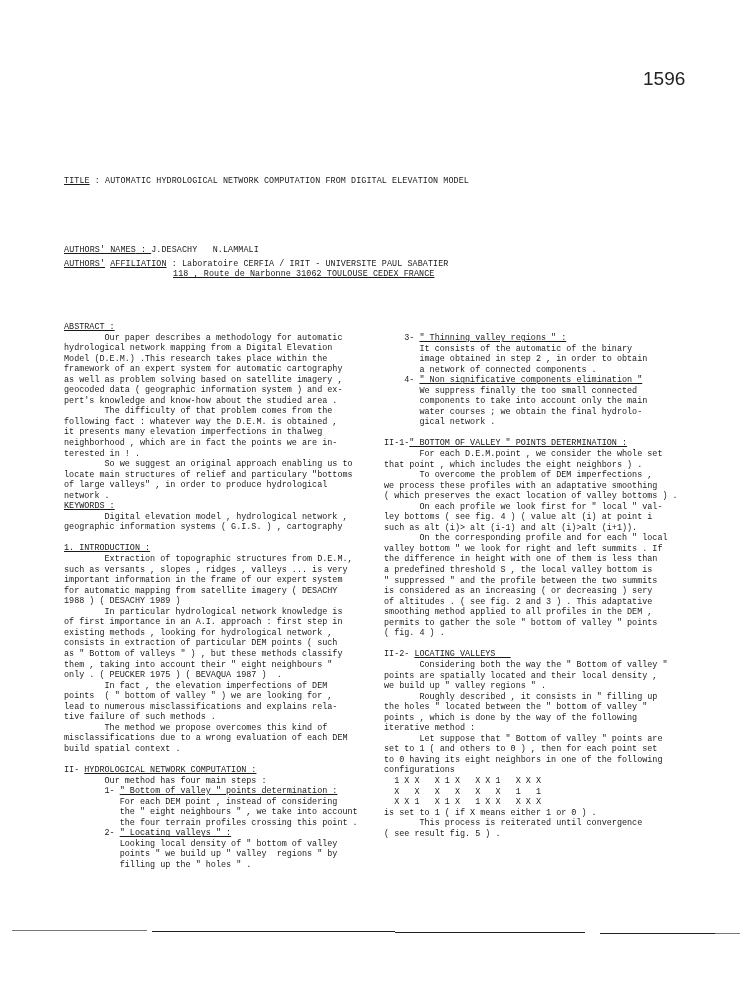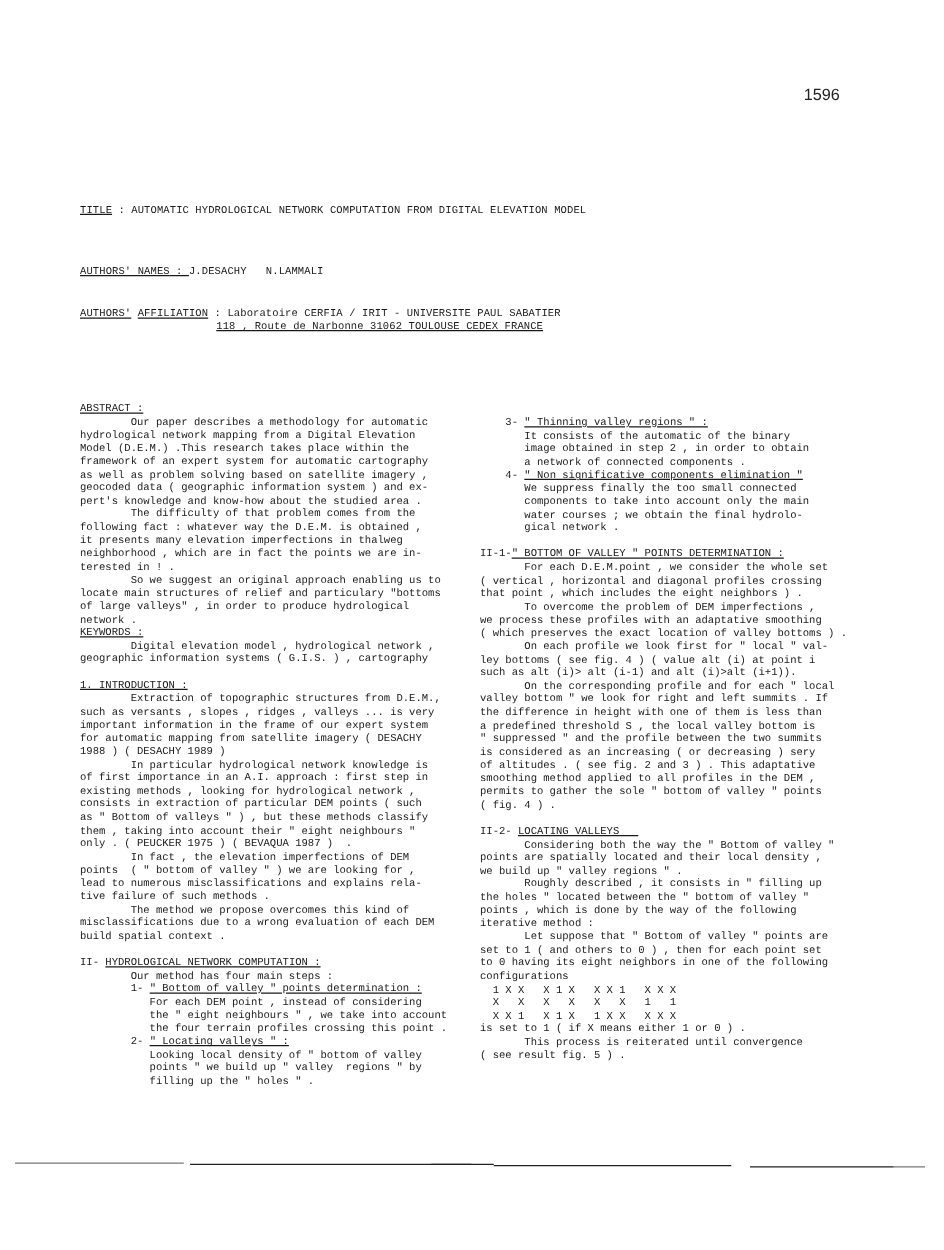--- a/index.html
+++ b/index.html
@@ -1,38 +1,38 @@
 <!DOCTYPE html>
 <html><head>
 <meta charset="utf-8">
 <style>
   html, body { margin:0; padding:0; background:#ffffff; }
   body { width:755px; height:1000px; position:relative; overflow:hidden;
          font-family:"Liberation Mono","DejaVu Sans Mono",monospace; color:#1a1a1a; }
   .abs { position:absolute; white-space:pre; }
-  .page-number { left:643px; top:68px; font-family:"Liberation Sans",sans-serif; font-size:13px; color:#222; }
-  .hdr { font-size:8.4px; letter-spacing:0.1px; line-height:10px; }
+  .page-number { left:643px; top:68px; font-family:"Liberation Sans",sans-serif; font-size:19px; color:#222; }
+  .hdr { font-size:8.4px; letter-spacing:0.1px; line-height:10px;margin-top:13px; }
   .u { text-decoration:underline; }
   .col { position:absolute; font-size:8.45px; line-height:10.55px;font-family:Liberation Mono, monospace; }
   .col .ln { white-space:pre; display:block; height:10.55px; }
   #left-col { left:64px; top:322px; width:310px; }
   #right-col { left:384px; top:333px; width:320px; }
   .rule { position:absolute; height:1px; background:#222; }
   .rule.gray { background:#777; }
 </style>
 </head>
 <body>
 
 <div>
 
   <div class="abs page-number">1596</div>
 
   <div class="abs hdr" style="left:64px; top:163px;"><span class="u">TITLE</span><span> : </span><span>AUTOMATIC HYDROLOGICAL NETWORK COMPUTATION FROM DIGITAL ELEVATION MODEL</span></div>
 
-  <div class="abs hdr" style="left:64px; top:212px;"><span class="u">AUTHORS' NAMES</span><span class="u"> : </span><span>J.DESACHY   N.LAMMALI</span></div>
+  <div class="abs hdr" style="left:64px; top:232px;"><span class="u">AUTHORS' NAMES</span><span class="u"> : </span><span>J.DESACHY   N.LAMMALI</span></div>
 
   <div class="abs hdr" style="left:64px; top:246px;"><span class="u">AUTHORS'</span> <span class="u">AFFILIATION</span><span> : </span><span>Laboratoire CERFIA / IRIT - UNIVERSITE PAUL SABATIER</span></div>
   <div class="abs hdr" style="left:173px; top:256px;text-decoration:underline;">118 , Route de Narbonne 31062 TOULOUSE CEDEX FRANCE</div>
 
   <div id="left-col" class="col">
       <span class="ln u">ABSTRACT :</span>
       <span class="ln">        Our paper describes a methodology for automatic</span>
       <span class="ln">hydrological network mapping from a Digital Elevation</span>
       <span class="ln">Model (D.E.M.) .This research takes place within the</span>
       <span class="ln">framework of an expert system for automatic cartography</span>
@@ -90,21 +90,20 @@
       <span class="ln">       image obtained in step 2 , in order to obtain</span>
       <span class="ln">       a network of connected components .</span>
       <span class="ln"><span>    4- </span><span class="u">" Non significative components elimination "</span></span>
       <span class="ln">       We suppress finally the too small connected</span>
       <span class="ln">       components to take into account only the main</span>
       <span class="ln">       water courses ; we obtain the final hydrolo-</span>
       <span class="ln">       gical network .</span>
       <span class="ln"></span>
       <span class="ln"><span>II-1-</span><span class="u">" BOTTOM OF VALLEY " POINTS DETERMINATION :</span></span>
       <span class="ln">       For each D.E.M.point , we consider the whole set</span>
-      <span class="ln">( vertical , horizontal and diagonal profiles crossing</span>
       <span class="ln">that point , which includes the eight neighbors ) .</span>
       <span class="ln">       To overcome the problem of DEM imperfections ,</span>
       <span class="ln">we process these profiles with an adaptative smoothing</span>
       <span class="ln">( which preserves the exact location of valley bottoms ) .</span>
       <span class="ln">       On each profile we look first for " local " val-</span>
       <span class="ln">ley bottoms ( see fig. 4 ) ( value alt (i) at point i</span>
       <span class="ln">such as alt (i)&gt; alt (i-1) and alt (i)&gt;alt (i+1)).</span>
       <span class="ln">       On the corresponding profile and for each " local</span>
       <span class="ln">valley bottom " we look for right and left summits . If</span>
       <span class="ln">the difference in height with one of them is less than</span>

